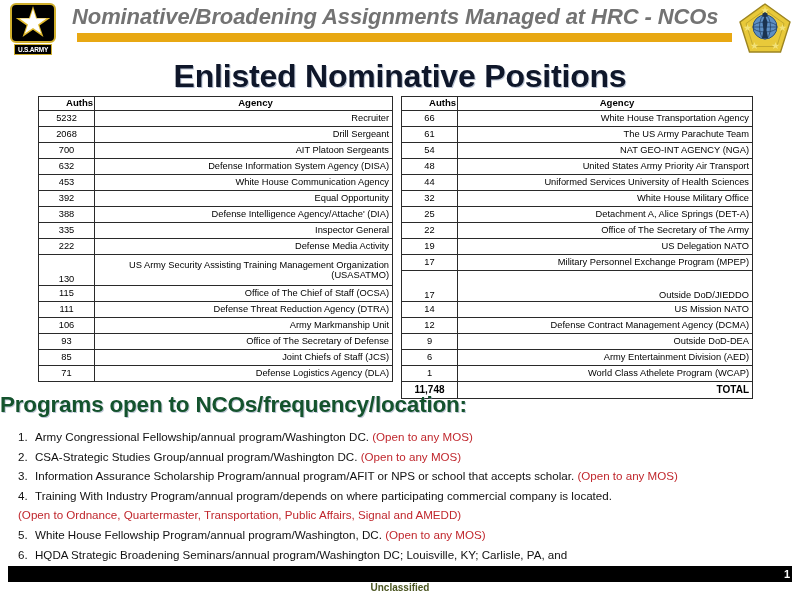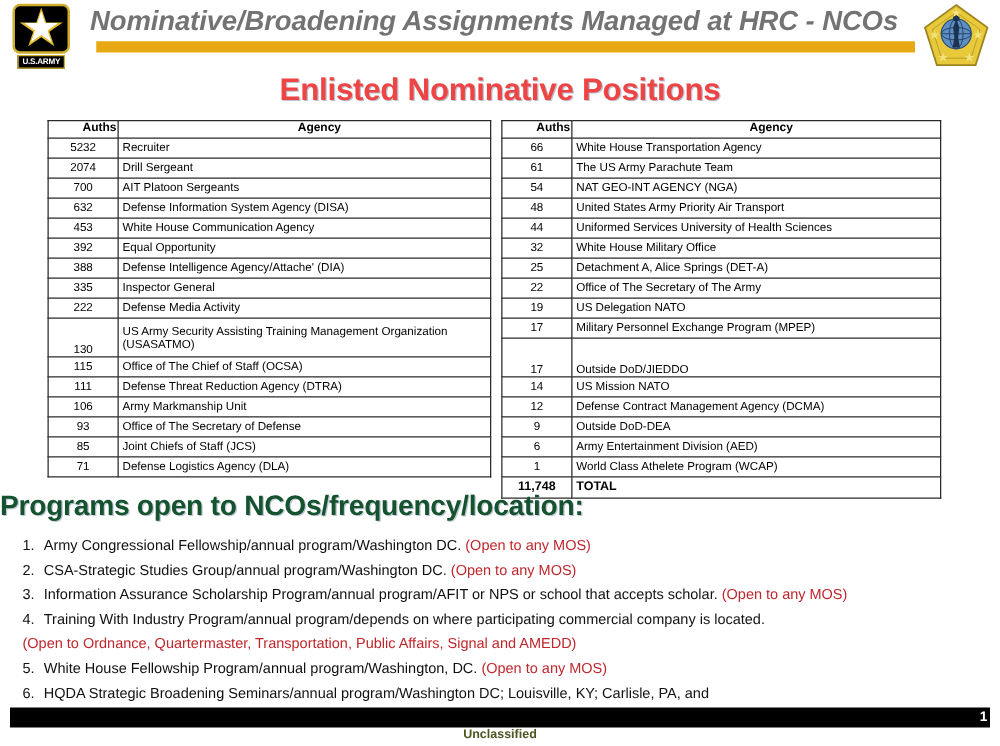--- a/index.html
+++ b/index.html
@@ -89,23 +89,23 @@
     right: 8px; top: 2px;
     width: 54px; height: 52px;
   }
 
   
   #slide-title {
     position: absolute;
     left: 0; top: 58px;
     width: 800px;
     text-align: center;
-    font-size: 25px;
-    font-weight: bold;
-    color: #ef4444;
+    font-size: 32px;
+    font-weight: bold;
+    color: #0f172a;
     letter-spacing: -0.2px;
     text-shadow: 1px 1px 0 rgba(130,145,175,0.55);
   }
 
   
   .auth-table {
     position: absolute;
     border-collapse: collapse;
     font-size: 9.3px;
     table-layout: fixed;
@@ -122,21 +122,21 @@
     font-size: 9.6px;
     height: 13px;
     padding-left: 27px;
   }
   .auth-table td.num {
     text-align: center;
     height: 15px;
     margin-left: 12px;
   }
   .auth-table td.agency {
-    text-align: left;
+    text-align: right;
     margin-left: 20px;
   }
   .auth-table tr.total td {
     font-weight: bold;
     font-size: 10px;
     height: 16px;
   }
   .auth-table tr.tall td {
     height: 29px;
   }
@@ -267,21 +267,21 @@
       <th>Auths</th>
       <th>Agency</th>
     </tr>
   </thead>
   <tbody>
       <tr>
         <td class="num">5232</td>
         <td class="agency">Recruiter</td>
       </tr>
       <tr>
-        <td class="num">2074</td>
+        <td class="num">2068</td>
         <td class="agency">Drill Sergeant</td>
       </tr>
       <tr>
         <td class="num">700</td>
         <td class="agency">AIT Platoon Sergeants</td>
       </tr>
       <tr>
         <td class="num">632</td>
         <td class="agency">Defense Information System Agency (DISA)</td>
       </tr>

